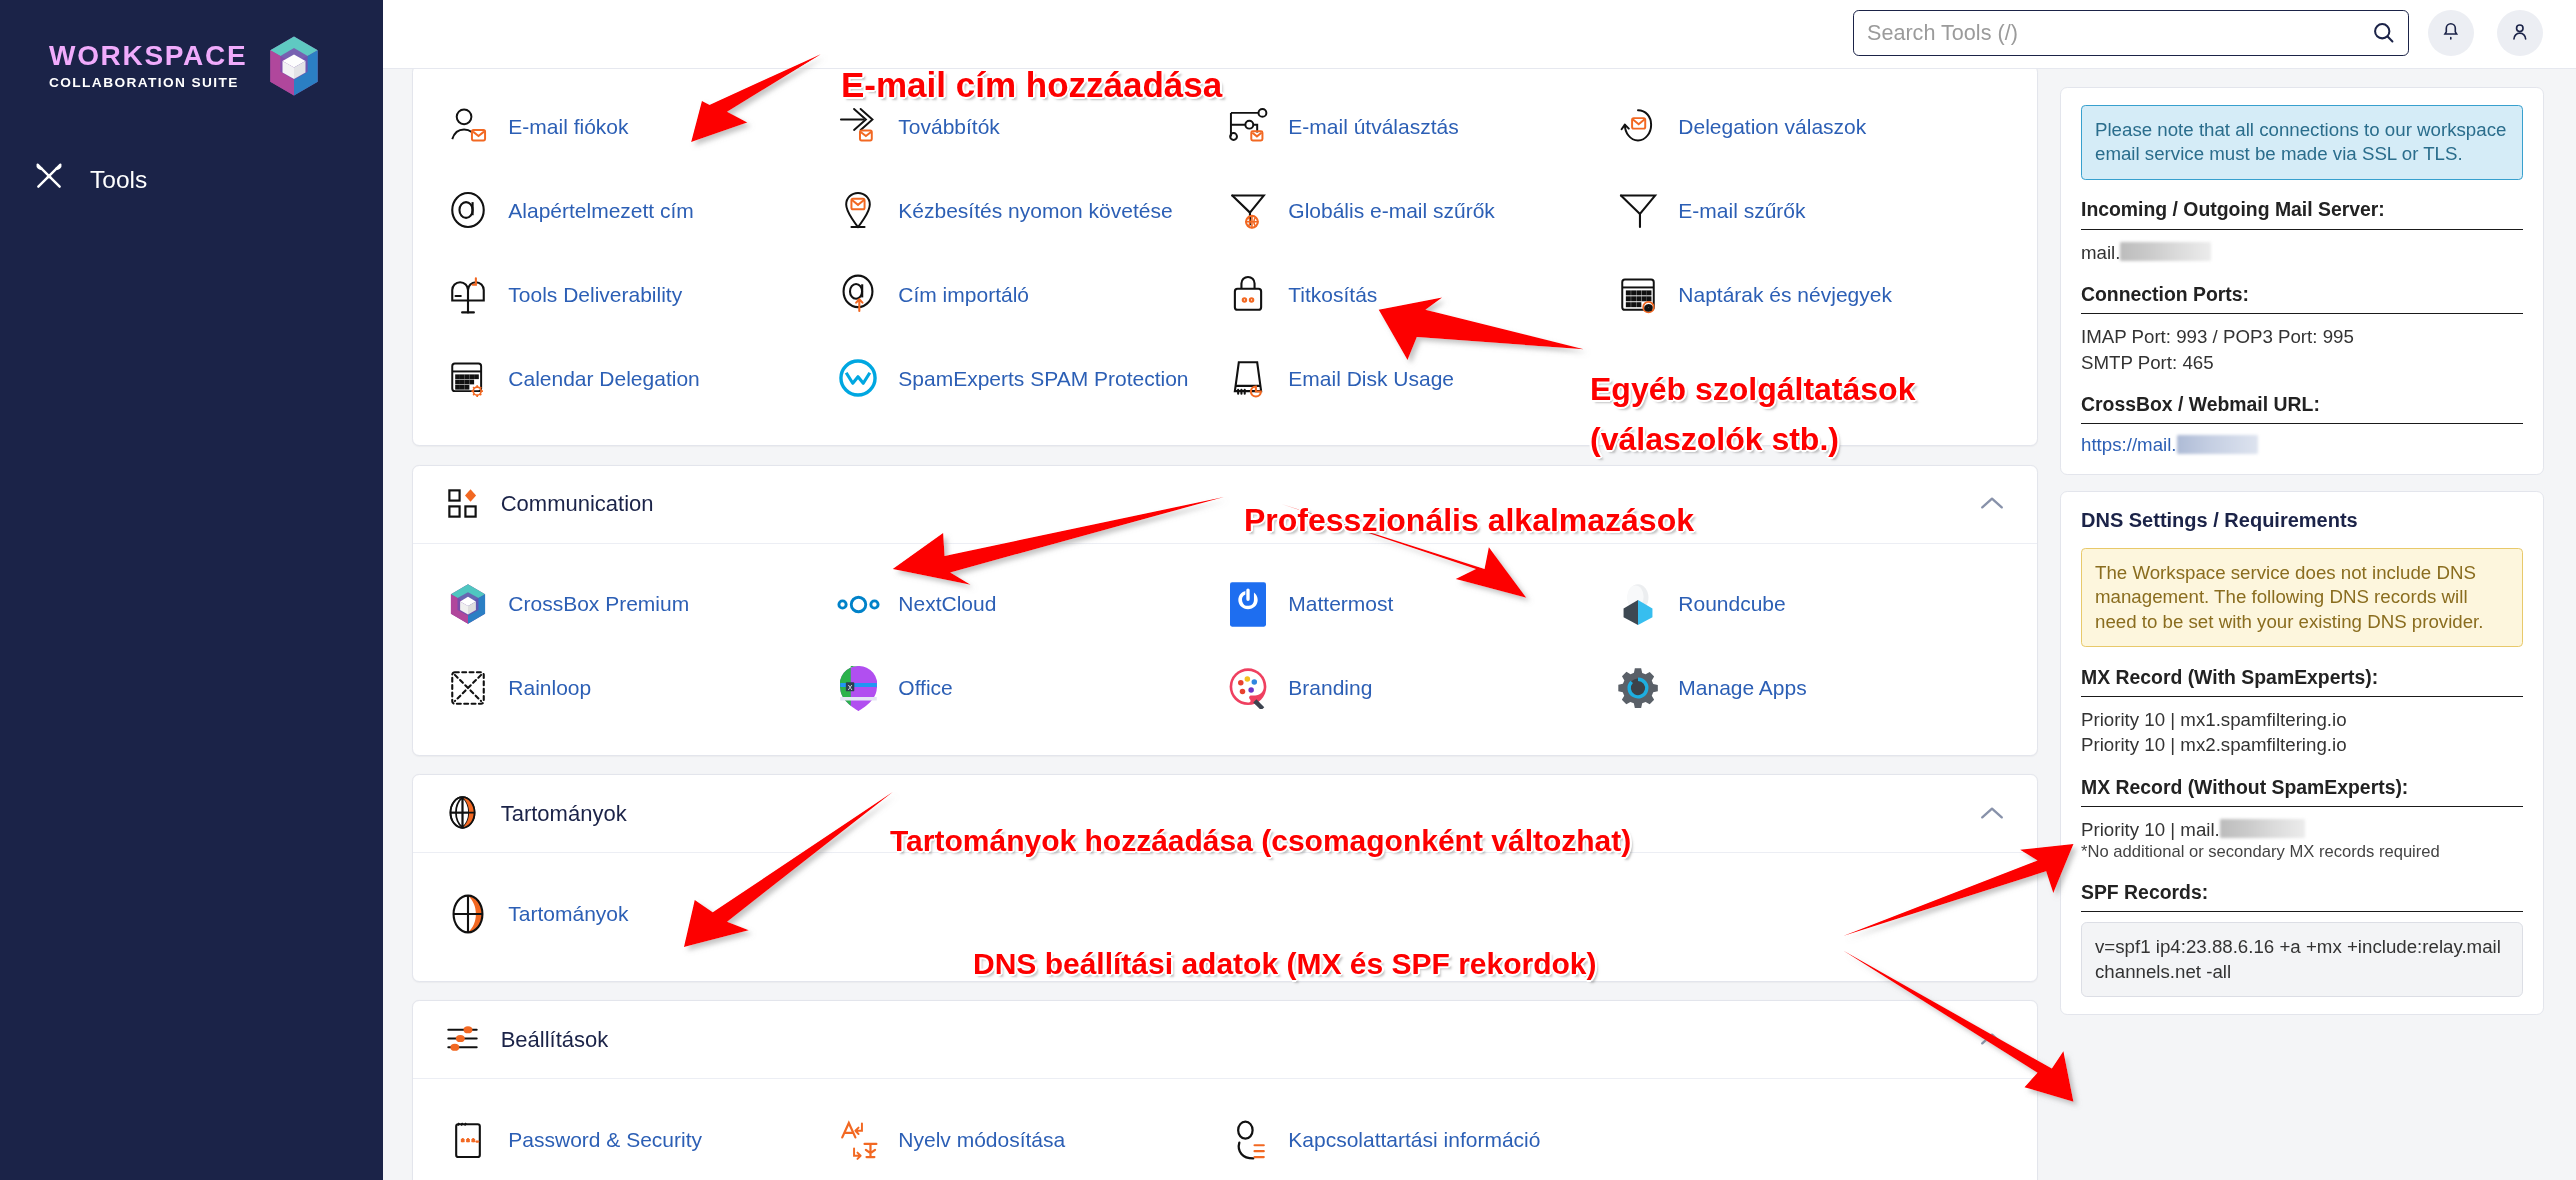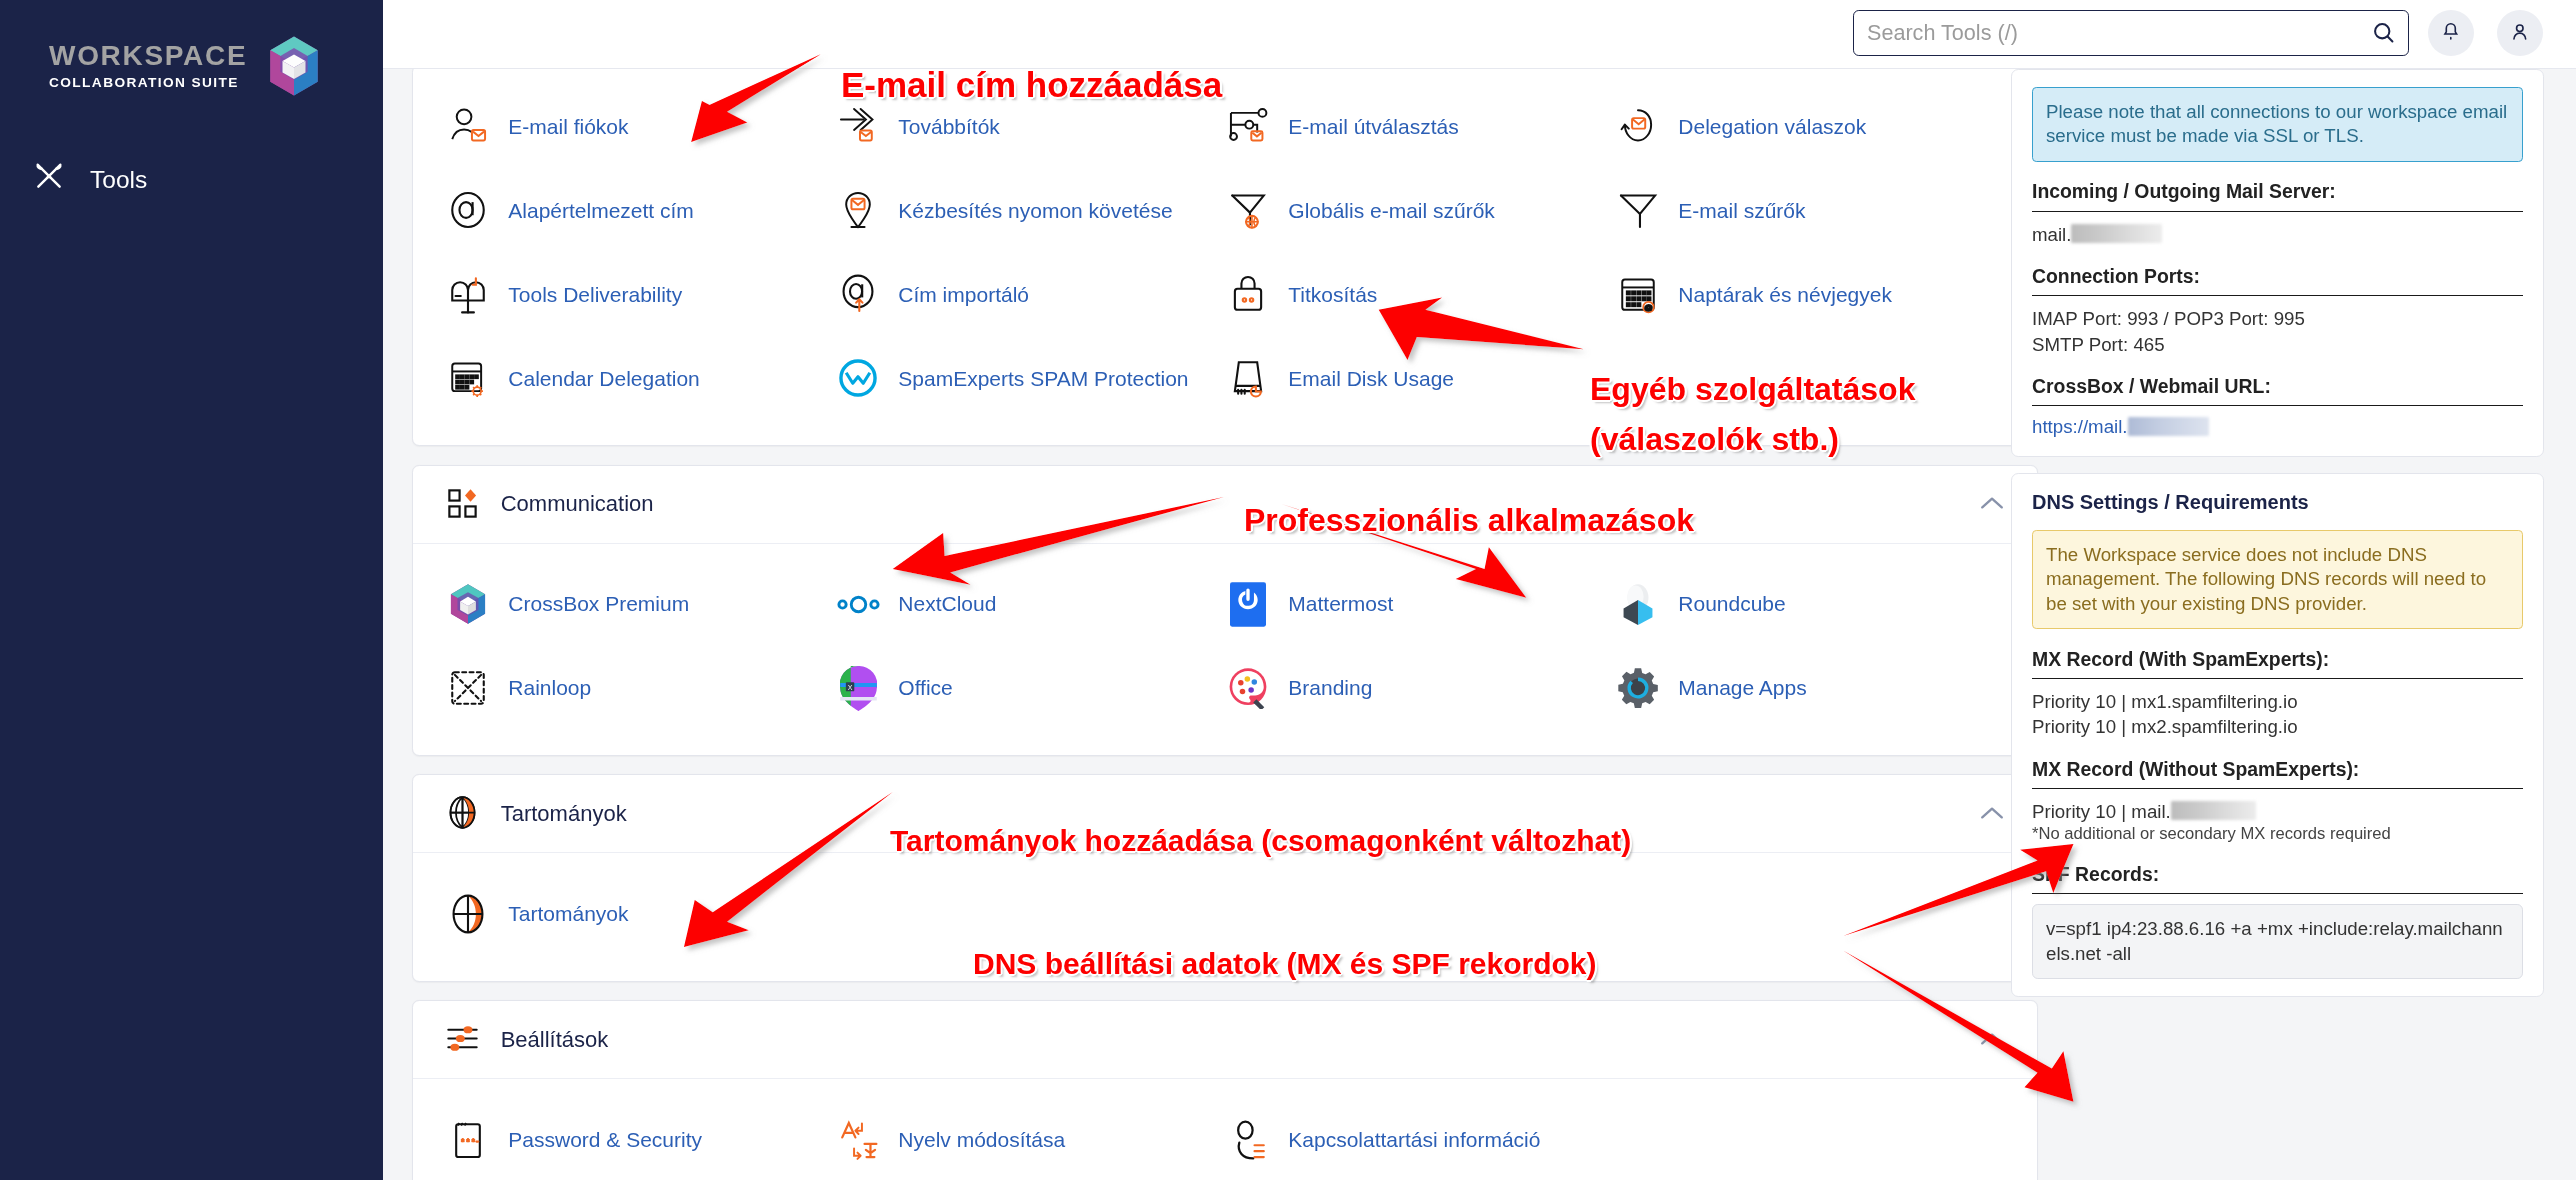--- a/index.html
+++ b/index.html
@@ -10,21 +10,21 @@
     position:relative;
   }
 
   
   #sidebar{
     position:absolute; left:0; top:0; width:383px; height:1181px;
     background:#1b2348;
   }
   .brand{ position:absolute; left:49px; top:35px; display:flex; align-items:center; gap:18.7px;}
   .brand-text{ line-height:1; }
-  .brand-title{ color:#a3a3a3; font-size:28px; font-weight:700; letter-spacing:1.7px;}
+  .brand-title{ color:#f0abfc; font-size:28px; font-weight:700; letter-spacing:1.7px;}
   .brand-sub{ color:#fff; font-size:13.7px; font-weight:600; letter-spacing:1.4px; margin-top:5.8px;}
   .brand-logo{ width:56px; height:62px; position:relative;}
   .nav-item{
     position:absolute; left:33px; top:160px;
     display:flex; align-items:flex-end; gap:25px; cursor:pointer;
   }
   .nav-label{ color:#fff; font-size:24.5px; }
 
   
   #topbar{
@@ -78,21 +78,21 @@
   }
   .tile-ico{ width:46px; height:46px; flex:none; display:flex; align-items:center; justify-content:center; }
   .tile-lbl{ font-size:21px; color:#2c5fb5; line-height:1.22; }
   .grid.single{ grid-template-columns:repeat(4,1fr); }
 
   
   .card.partial{ margin-top:-4.3px; }
 
   
   #rightpanel{
-    position:absolute; right:0; top:69px; width:565px; bottom:0;
+    position:absolute; right:0; top:87px; width:516px; bottom:0;
     padding-right:32px;
   }
   .rp-card{
     background:#fff; border:0.7px solid #e3e5ec; border-radius:7.2px;
     padding:17.3px 20px; margin-bottom:16px;
   }
   .alert-blue{
     background:#d5ecf7; border:1.4px solid #37a0ce; border-radius:4.3px;
     color:#2a6d8c; font-size:18.7px; line-height:1.32; padding:11.5px 13px;
   }

